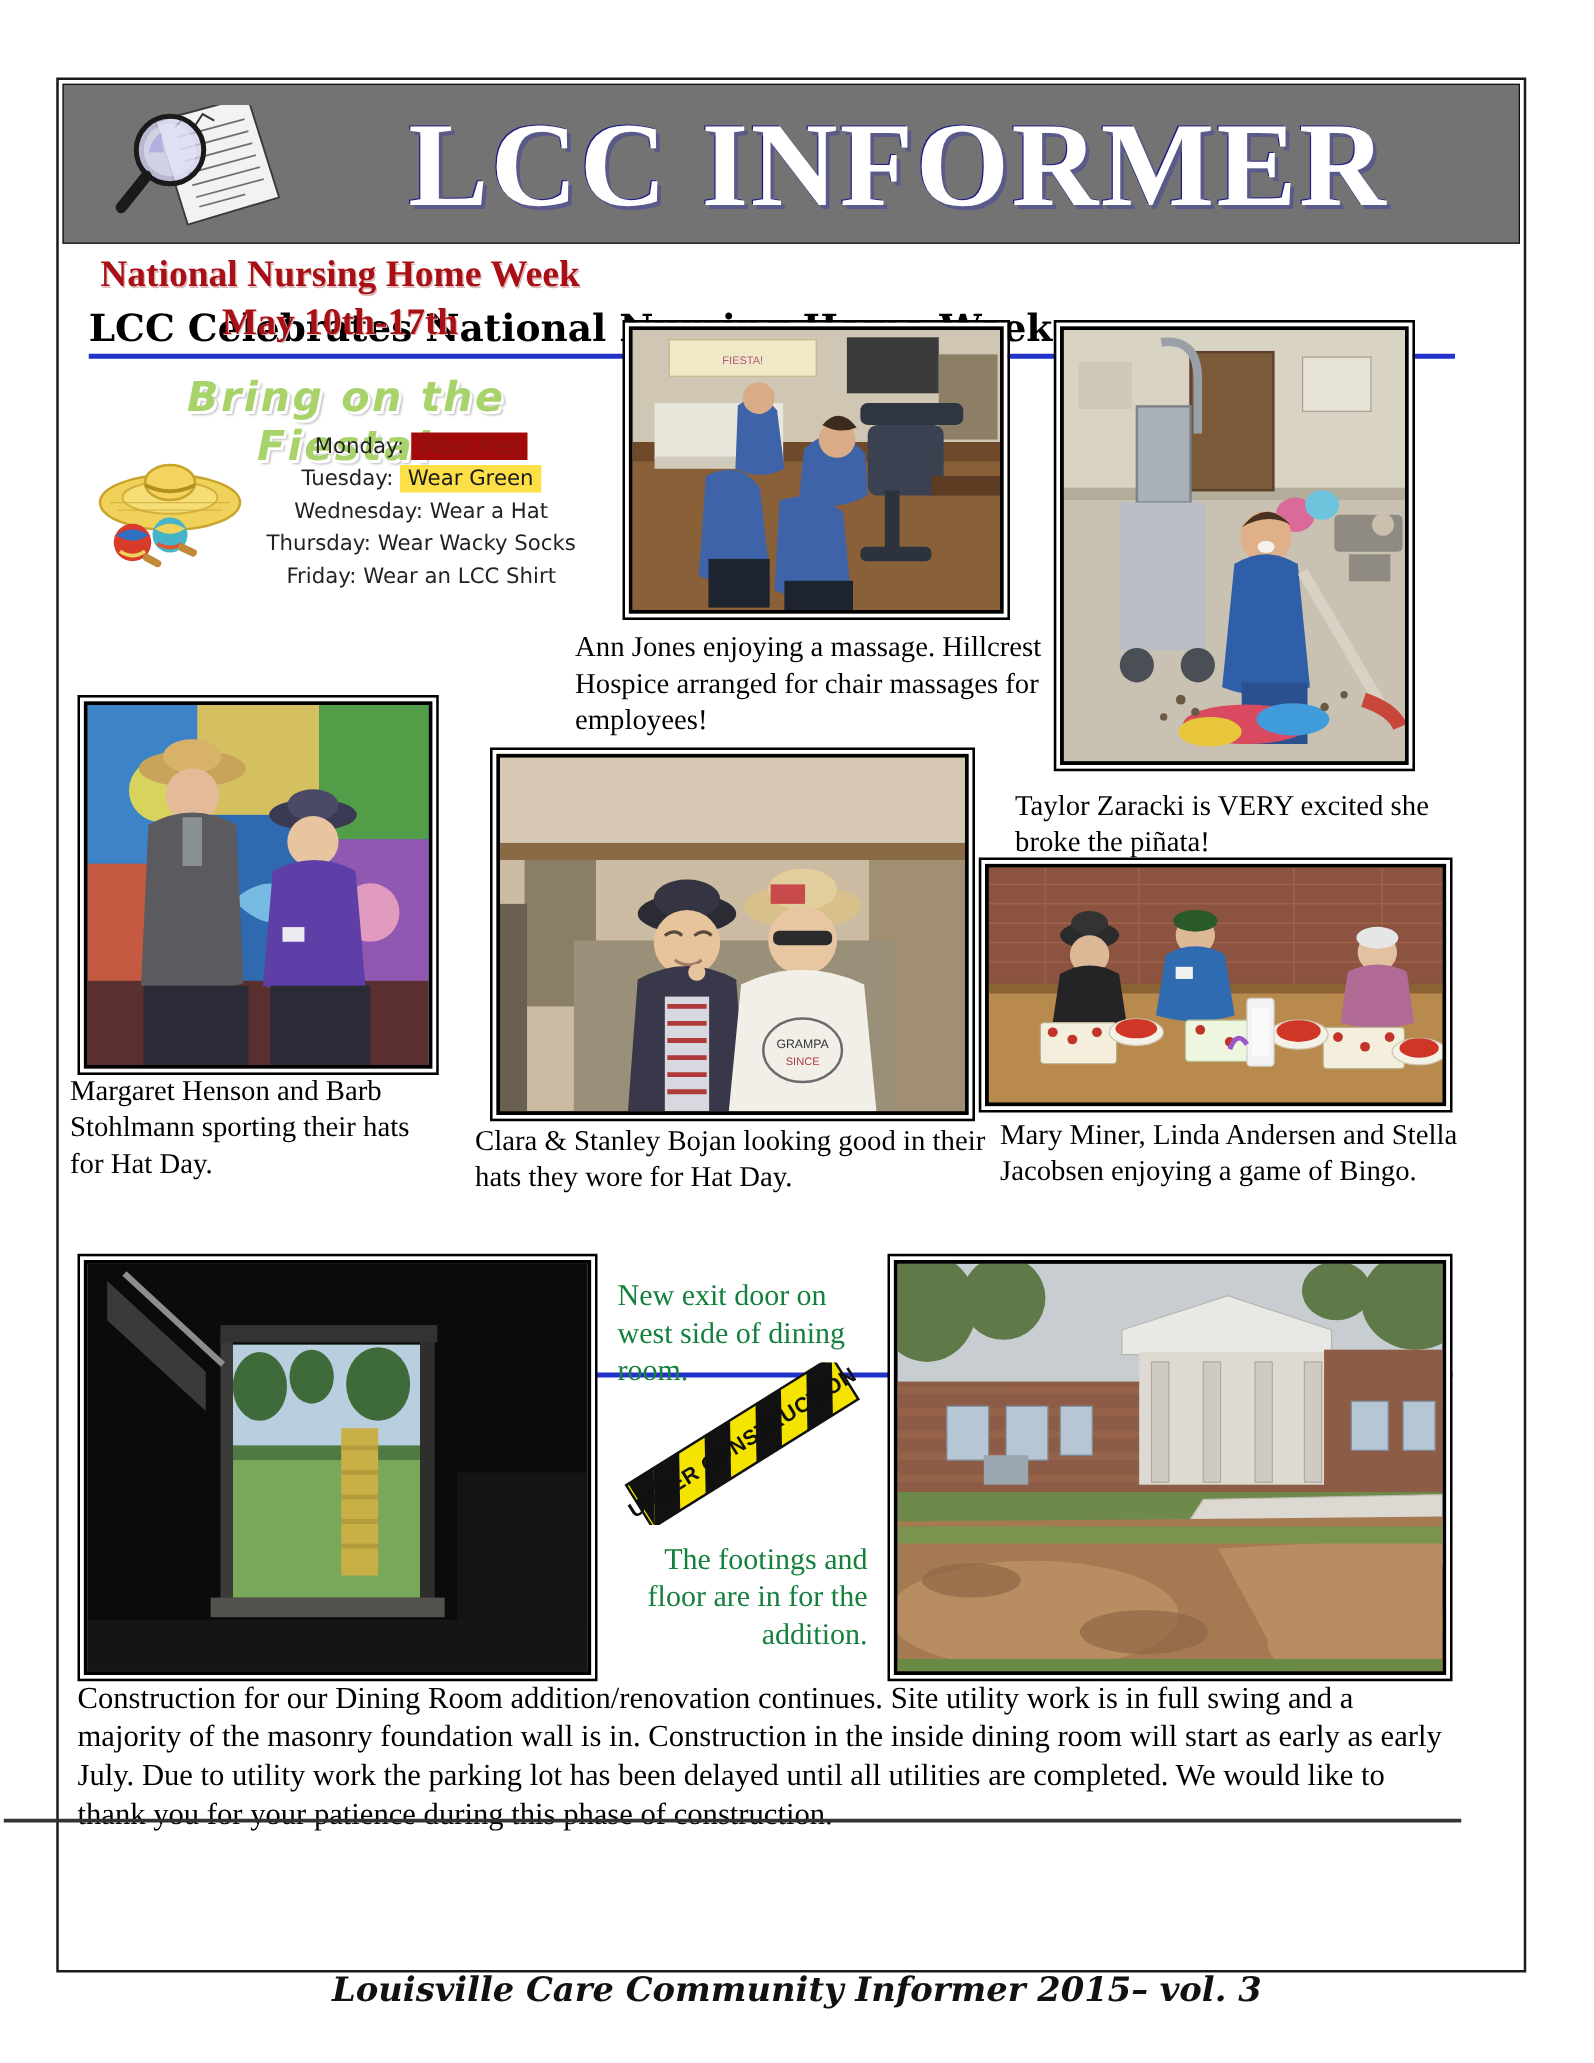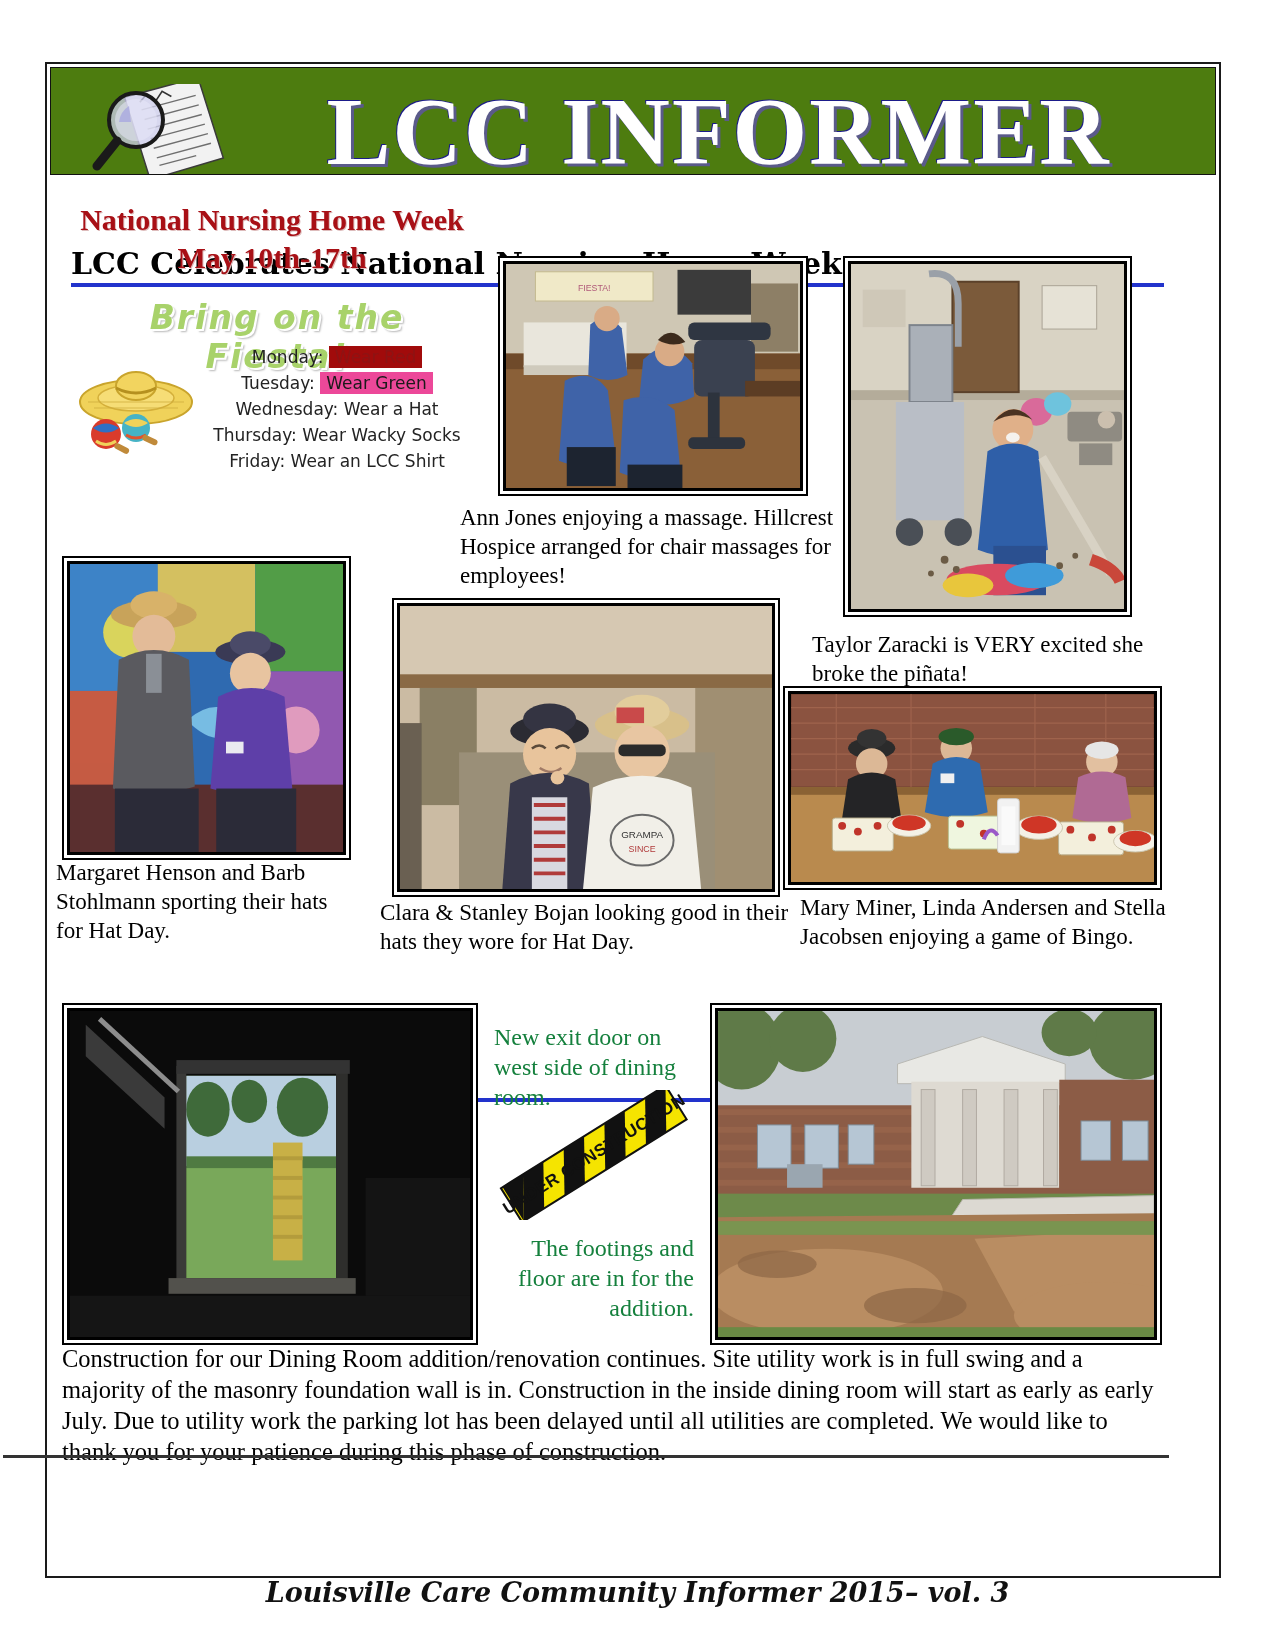--- a/index.html
+++ b/index.html
@@ -26,22 +26,22 @@
     background: #ffffff;
     box-sizing: border-box;
   }
 
   
   .masthead {
     position: absolute;
     left: 3px;
     top: 3px;
     width: 1166px;
-    height: 108px;
-    background: #4d7c0f;
+    height: 128px;
+    background: #737373;
     border: 1px solid #111;
     box-sizing: border-box;
     overflow: hidden;
   }
   .masthead-title {
     position: absolute;
     left: 180px;
     top: 4px;
     width: 975px;
     text-align: center;
@@ -148,21 +148,21 @@
     top: 46px;
     width: 290px;
     text-align: center;
     font-family: "DejaVu Sans", sans-serif;
     font-size: 17px;
     line-height: 26px;
     color: #232323;
   }
   .fiesta-list div { white-space: nowrap; }
   .hl-red { background: #a10b0b; color: #8d1414; padding: 1px 6px; }
-  .hl-green { background: #ec4899; color: #1a1a1a; padding: 1px 6px; }
+  .hl-green { background: #fde047; color: #1a1a1a; padding: 1px 6px; }
 
   
   .mid-text {
     position: absolute;
     font-family: "Liberation Serif", "DejaVu Serif", serif;
     font-size: 24px;
     line-height: 30px;
     color: #15803d;
   }
   #mid-text-1 { left: 494px; top: 1022px; width: 200px; text-align: left; }

